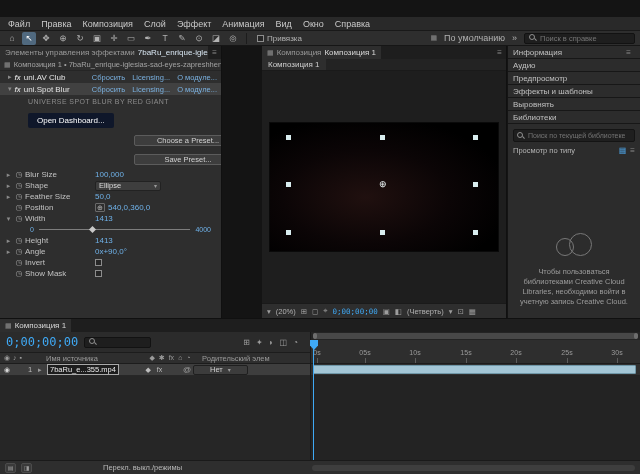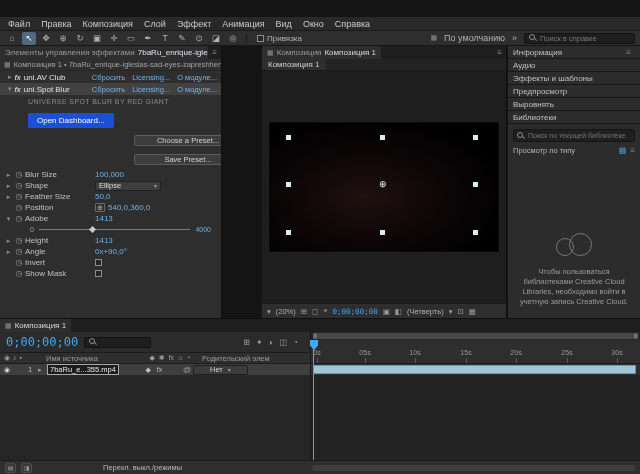--- a/index.html
+++ b/index.html
@@ -46,21 +46,21 @@
   .fx-panel { position:absolute; left:0; top:46px; width:222px; height:272px; background:#2e2e2e; border-right:1px solid #101010; overflow:hidden; }
   .src-row { height:12px; display:flex; align-items:center; gap:3px; padding:0 4px; font-size:7.5px; color:#a2a2a2;
     border-bottom:1px solid #252525; white-space:nowrap; overflow:hidden; }
   .fx-row { height:12px; display:flex; align-items:center; gap:3px; padding:0 4px; font-size:8px; }
   .fx-row.selected { background:#414141; }
   .fx-badge { font-style:italic; font-weight:bold; font-size:7px; color:#cfcfcf; }
   .fx-name { color:#e3e3e3; }
   .fx-links { margin-left:auto; display:flex; gap:7px; font-size:7.5px; color:#7ab1e0; white-space:nowrap; }
   .banner { height:14px; line-height:14px; padding-left:28px; font-size:7px; letter-spacing:0.4px; color:#8b8b8b; white-space:nowrap; }
   .dash-row { height:24px; padding-left:28px; }
-  .btn-blue { display:inline-block; background:#1d4ed8; color:#fff; font-size:8px; padding:3px 9px; border-radius:2px; }
+  .btn-blue { display:inline-block; background:#0f172a; color:#fff; font-size:8px; padding:3px 9px; border-radius:2px; }
   .preset-col { margin:2px 0 4px 134px; width:108px; display:flex; flex-direction:column; gap:8px; }
   .btn-dark { height:11px; line-height:9px; background:#3d3d3d; border:1px solid #5c5c5c; border-radius:2px;
     color:#d2d2d2; font-size:7.5px; text-align:center; }
   .prow { display:flex; align-items:center; height:11px; padding-left:4px; font-size:8px; }
   .prow .arrow { width:9px; text-align:center; color:#8a8a8a; font-size:7px; }
   .prow .sw { width:12px; text-align:center; color:#9a9a9a; font-size:8px; }
   .prow .plabel { width:70px; color:#c2c2c2; }
   .pvalue { color:#6fb1e8; }
   .dropdown { min-width:66px; height:10px; background:#3e3e3e; border:1px solid #222; border-radius:2px;
     display:flex; align-items:center; justify-content:space-between; padding:0 3px; color:#dcdcdc; font-size:7.5px; }
@@ -268,21 +268,21 @@
     <div class="prow">
       <span class="arrow"></span>
       <span class="sw">◷</span>
       <span class="plabel">Position</span>
       <span class="pos-target">⊕</span>
       <span class="pvalue">540,0,360,0</span>
     </div>
     <div class="prow">
       <span class="arrow">▾</span>
       <span class="sw">◷</span>
-      <span class="plabel">Adobe</span>
+      <span class="plabel">Width</span>
       <span class="pvalue">1413</span>
     </div>
     <div class="slider-row">
       <span class="pvalue">0</span>
       <span class="slider-track">
         <span class="slider-handle"></span>
       </span>
       <span class="pvalue">4000</span>
     </div>
     <div class="prow">
@@ -356,24 +356,24 @@
 
   <div class="right-panel">
     <div class="rp-header">
       <span>Информация</span>
       <span class="pmenu">≡</span>
     </div>
     <div class="rp-header">
       <span>Аудио</span>
     </div>
     <div class="rp-header">
+      <span>Предпросмотр</span>
+    </div>
+    <div class="rp-header">
       <span>Эффекты и шаблоны</span>
-    </div>
-    <div class="rp-header">
-      <span>Предпросмотр</span>
     </div>
     <div class="rp-header">
       <span>Выровнять</span>
     </div>
     <div class="rp-header">
       <span>Библиотеки</span>
     </div>
     <div class="lib-content">
       <div class="lib-search">
         <span class="mag"></span>

